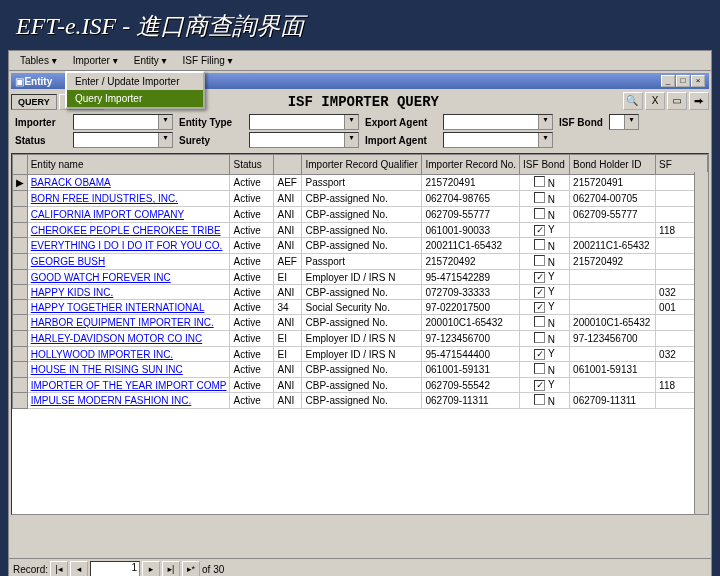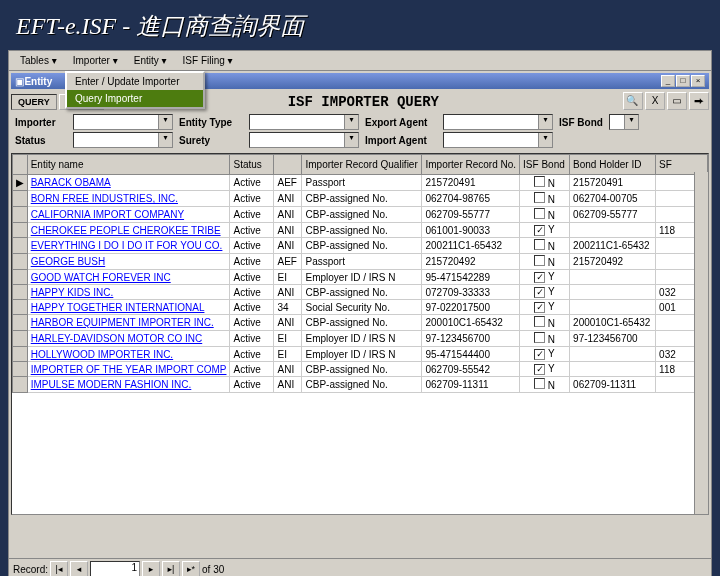--- a/index.html
+++ b/index.html
@@ -256,20 +256,31 @@
               <td>Active</td>
               <td>EI</td>
               <td>Employer ID / IRS N</td>
               <td>95-471544400</td>
               <td style="text-align:center"><span class="ck">✓</span> Y</td>
               <td></td>
               <td>032</td>
             </tr>
             <tr>
               <td class="rowsel"></td>
+              <td class="link">HOUSE IN THE RISING SUN INC</td>
+              <td>Active</td>
+              <td>ANI</td>
+              <td>CBP-assigned No.</td>
+              <td>061001-59131</td>
+              <td style="text-align:center"><span class="ck"></span> N</td>
+              <td>061001-59131</td>
+              <td></td>
+            </tr>
+            <tr>
+              <td class="rowsel"></td>
               <td class="link">IMPORTER OF THE YEAR IMPORT COMP</td>
               <td>Active</td>
               <td>ANI</td>
               <td>CBP-assigned No.</td>
               <td>062709-55542</td>
               <td style="text-align:center"><span class="ck">✓</span> Y</td>
               <td></td>
               <td>118</td>
             </tr>
             <tr>

